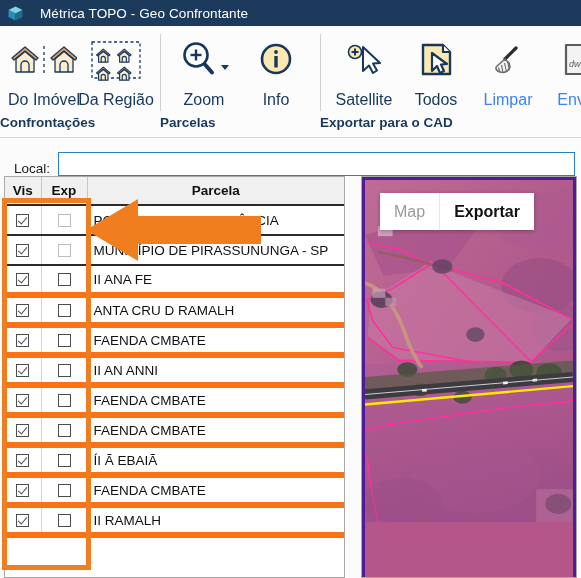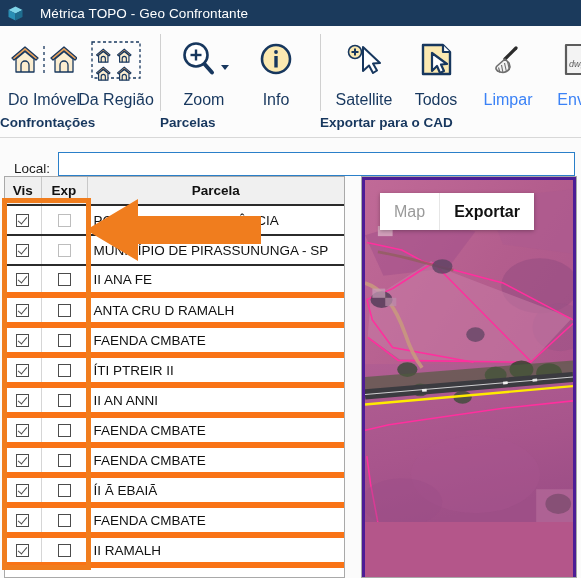--- a/index.html
+++ b/index.html
@@ -491,33 +491,20 @@
               <td class="col-vis">
                 <span class="cbwrap">
                   <span class="cb checked"></span>
                 </span>
               </td>
               <td class="col-exp">
                 <span class="cbwrap">
                   <span class="cb"></span>
                 </span>
               </td>
-              <td class="cell-name">ÍTI PTREIR II</td>
-            </tr>
-            <tr>
-              <td class="col-vis">
-                <span class="cbwrap">
-                  <span class="cb checked"></span>
-                </span>
-              </td>
-              <td class="col-exp">
-                <span class="cbwrap">
-                  <span class="cb"></span>
-                </span>
-              </td>
               <td class="cell-name">II AN ANNI</td>
             </tr>
             <tr>
               <td class="col-vis">
                 <span class="cbwrap">
                   <span class="cb checked"></span>
                 </span>
               </td>
               <td class="col-exp">
                 <span class="cbwrap">

